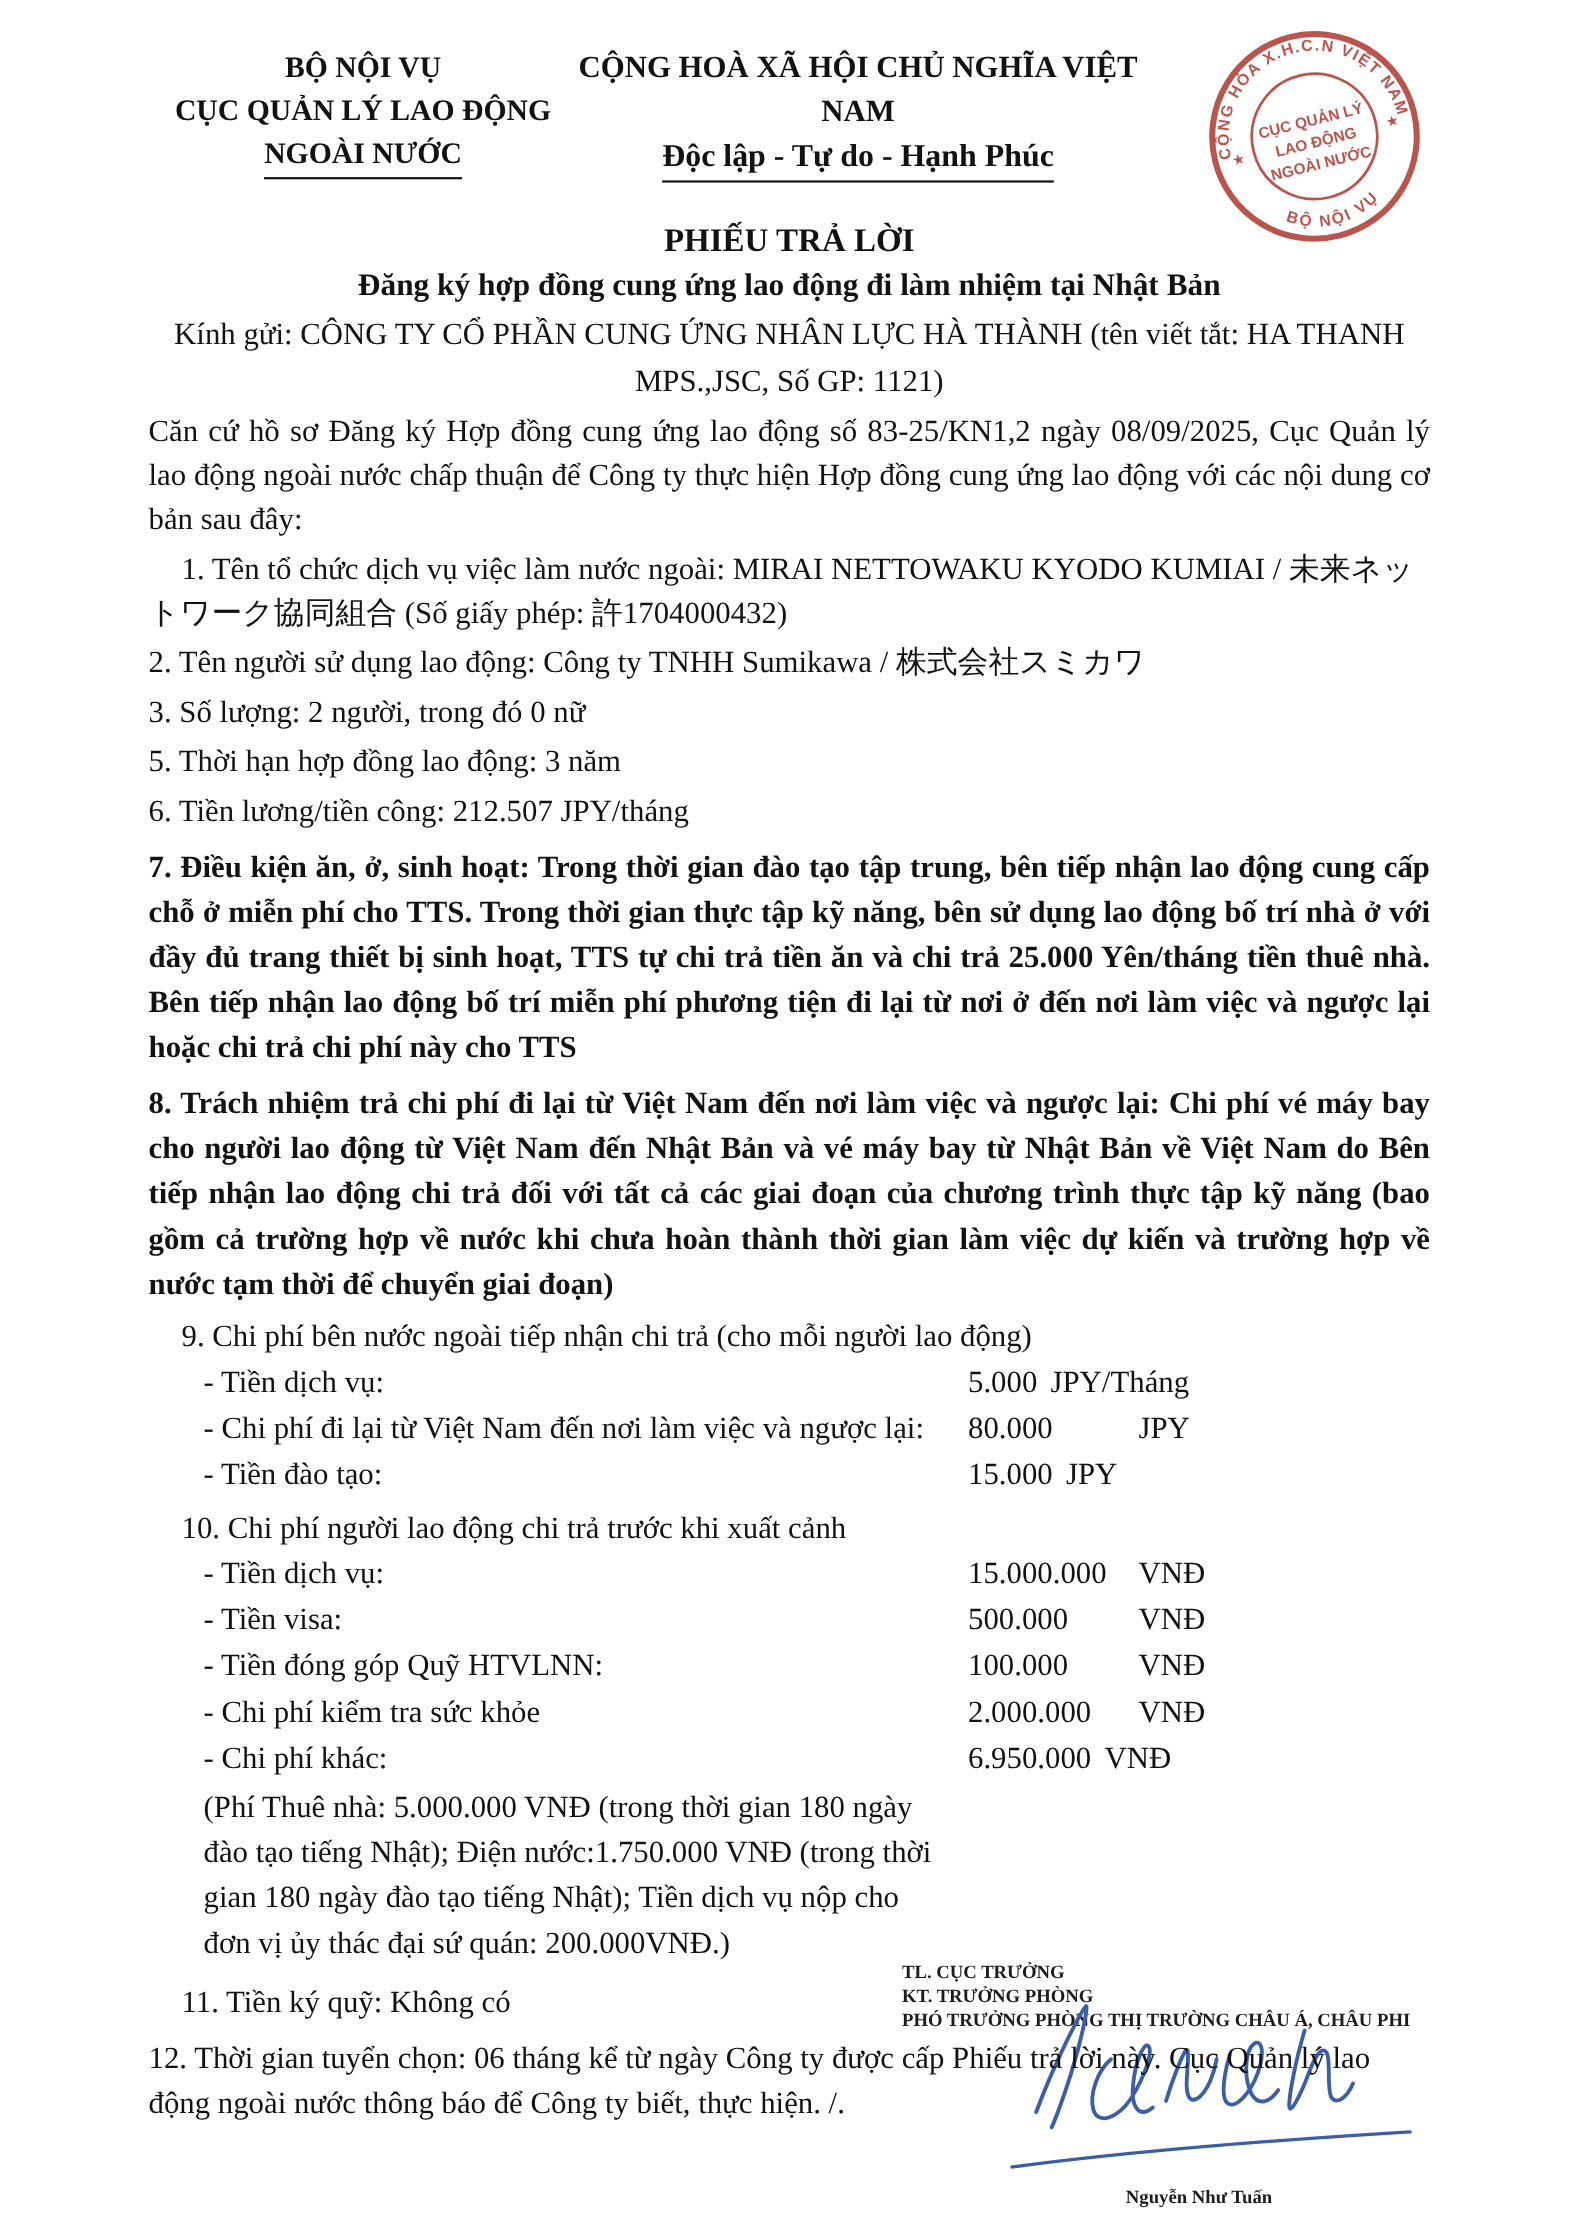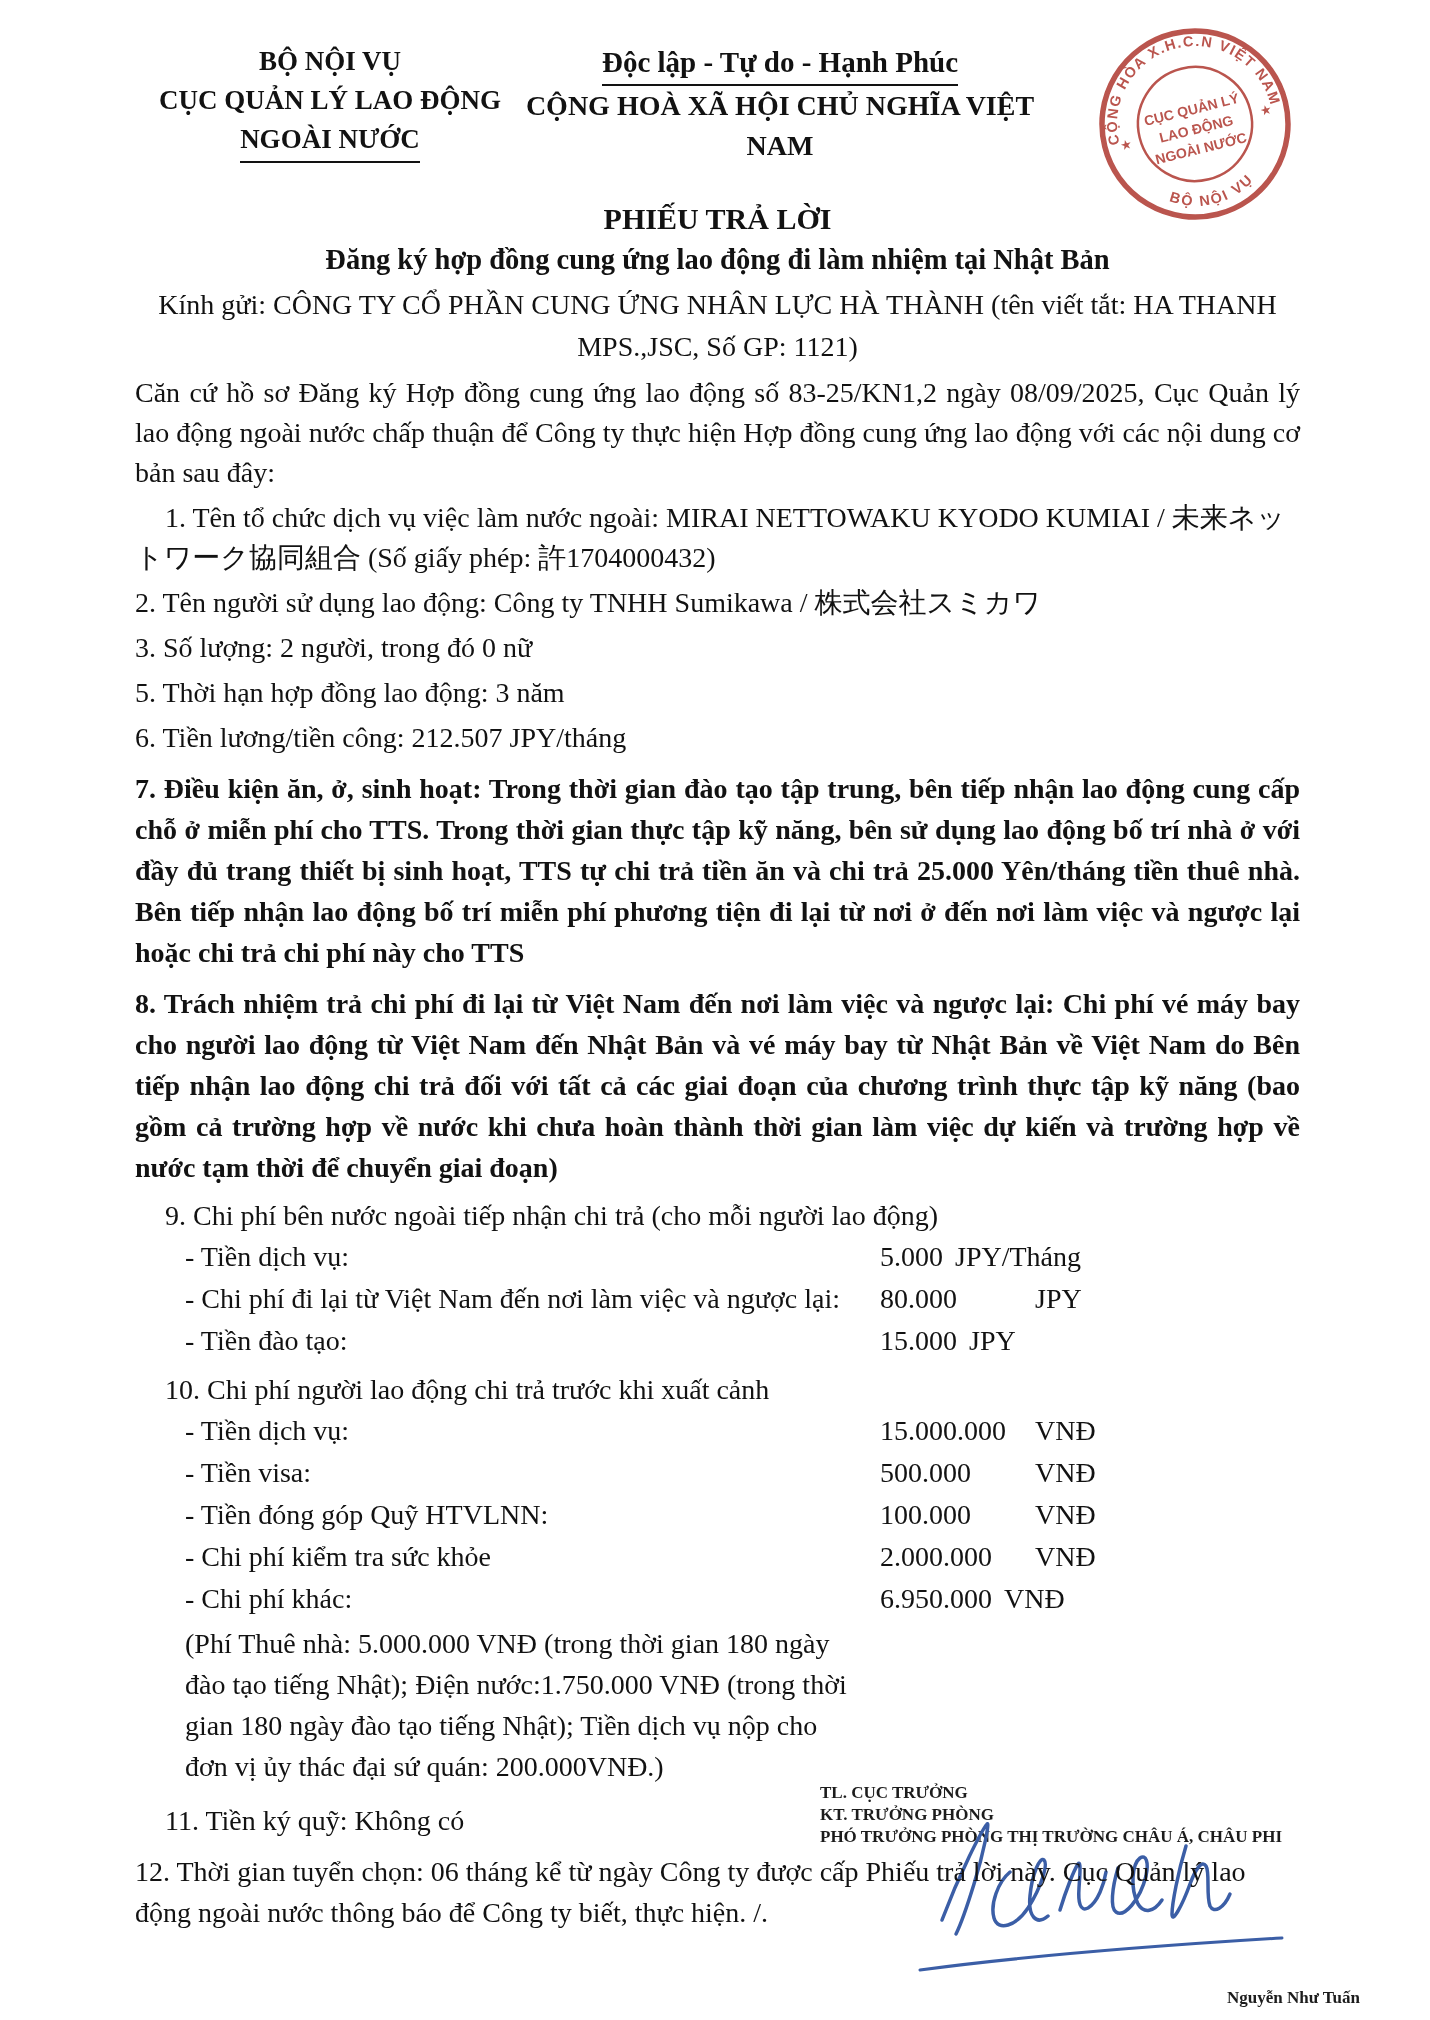--- a/index.html
+++ b/index.html
@@ -43,21 +43,21 @@
   .item12 { margin-top:10px; line-height:41px; }
 
   
   .stamp { position:absolute; left:1095px; top:24px; width:200px; height:200px;
            transform:rotate(-14deg); opacity:0.92; z-index:3; pointer-events:none; }
 
   
   .sign-block { position:absolute; left:820px; top:1782px; width:540px; text-align:left;
                 font-weight:bold; font-size:17px; line-height:22px; color:#1c1c1c; z-index:1; }
   .sign-svg   { position:absolute; left:890px; top:1812px; width:430px; height:180px; z-index:1; }
-  .sign-name  { position:absolute; left:820px; top:1988px; width:540px; text-align:right;
+  .sign-name  { position:absolute; left:820px; top:1988px; width:540px; text-align:center;
                 font-weight:bold; font-size:17px; color:#1c1c1c; z-index:1; }
 </style>
 </head>
 <body>
 
 <div class="page">
 
   <svg class="stamp" viewBox="0 0 200 200">
     <circle cx="100" cy="100" r="93" fill="none" stroke="#b5473f" stroke-width="5.5"></circle>
     <circle cx="100" cy="100" r="57" fill="none" stroke="#b5473f" stroke-width="2.5"></circle>
@@ -96,22 +96,22 @@
 
   <div class="content">
 
     <div class="hdr">
       <div class="hdr-left">
         <div>BỘ NỘI VỤ</div>
         <div>CỤC QUẢN LÝ LAO ĐỘNG</div>
         <div><span class="u-block">NGOÀI NƯỚC</span></div>
       </div>
       <div class="hdr-right">
+        <div>CỘNG HOÀ XÃ HỘI CHỦ NGHĨA VIỆT NAM</div>
         <div><span class="u-block motto">Độc lập - Tự do - Hạnh Phúc</span></div>
-        <div>CỘNG HOÀ XÃ HỘI CHỦ NGHĨA VIỆT NAM</div>
       </div>
     </div>
 
     <div class="so-date">
     </div>
 
     <div class="title">PHIẾU TRẢ LỜI</div>
     <div class="subtitle">Đăng ký hợp đồng cung ứng lao động đi làm nhiệm tại Nhật Bản</div>
     <div class="recipient">Kính gửi: CÔNG TY CỔ PHẦN CUNG ỨNG NHÂN LỰC HÀ THÀNH (tên viết tắt: HA THANH MPS.,JSC, Số GP: 1121)</div>
 

